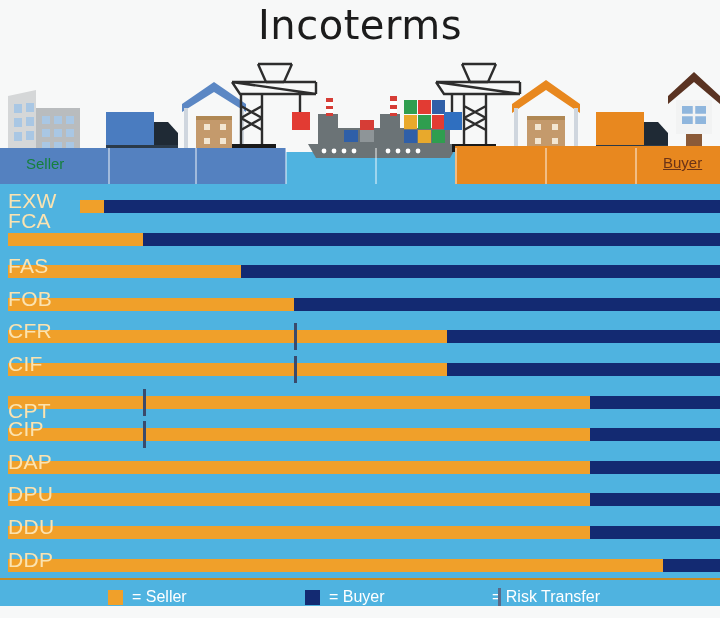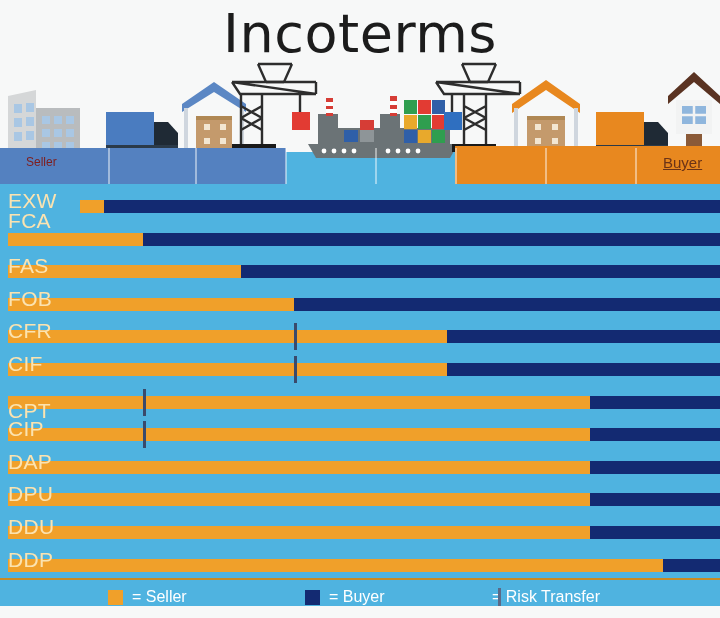--- a/index.html
+++ b/index.html
@@ -6,32 +6,32 @@
   body{
     width:720px;height:618px;overflow:hidden;
     font-family:"Liberation Sans", sans-serif;
     background:#ffffff;
   }
   #stage{position:relative;width:720px;height:618px;overflow:hidden;background:#f7f8f8;}
 
   
   #title{
     position:absolute;left:0;top:2px;width:720px;
-    text-align:center;font-size:54px;letter-spacing:.5px;
+    text-align:center;font-size:40px;letter-spacing:.5px;
     color:#1c1c1c;font-weight:400;
     font-family:"DejaVu Sans", sans-serif;
   }
 
   
   #scene{position:absolute;left:0;top:0;width:720px;height:190px;}
   #sky{position:absolute;left:0;top:0;width:720px;height:152px;background:#f7f8f8;}
   #sea{position:absolute;left:0;top:152px;width:720px;height:38px;background:#4fb3e0;}
   #seller-band{position:absolute;left:0;top:148px;width:286px;height:36px;background:#5481c0;}
   #buyer-band{position:absolute;left:455px;top:146px;width:265px;height:38px;background:#e8881f;}
-  #seller-label{position:absolute;left:26px;top:155px;font-size:12px;color:#7f1d1d;}
+  #seller-label{position:absolute;left:26px;top:155px;font-size:15px;color:#15803d;}
   #buyer-label{position:absolute;left:663px;top:154px;font-size:15px;color:#6b3317;text-decoration:underline;}
 
   .sfx{position:absolute;}
 
   
   .vline{position:absolute;top:148px;width:2px;height:430px;background:rgba(255,255,255,.45);}
 
   
   #chart{position:absolute;left:0;top:184px;width:720px;height:396px;background:#4fb3e0;}
   .row{position:absolute;left:0;width:720px;height:13px;}

